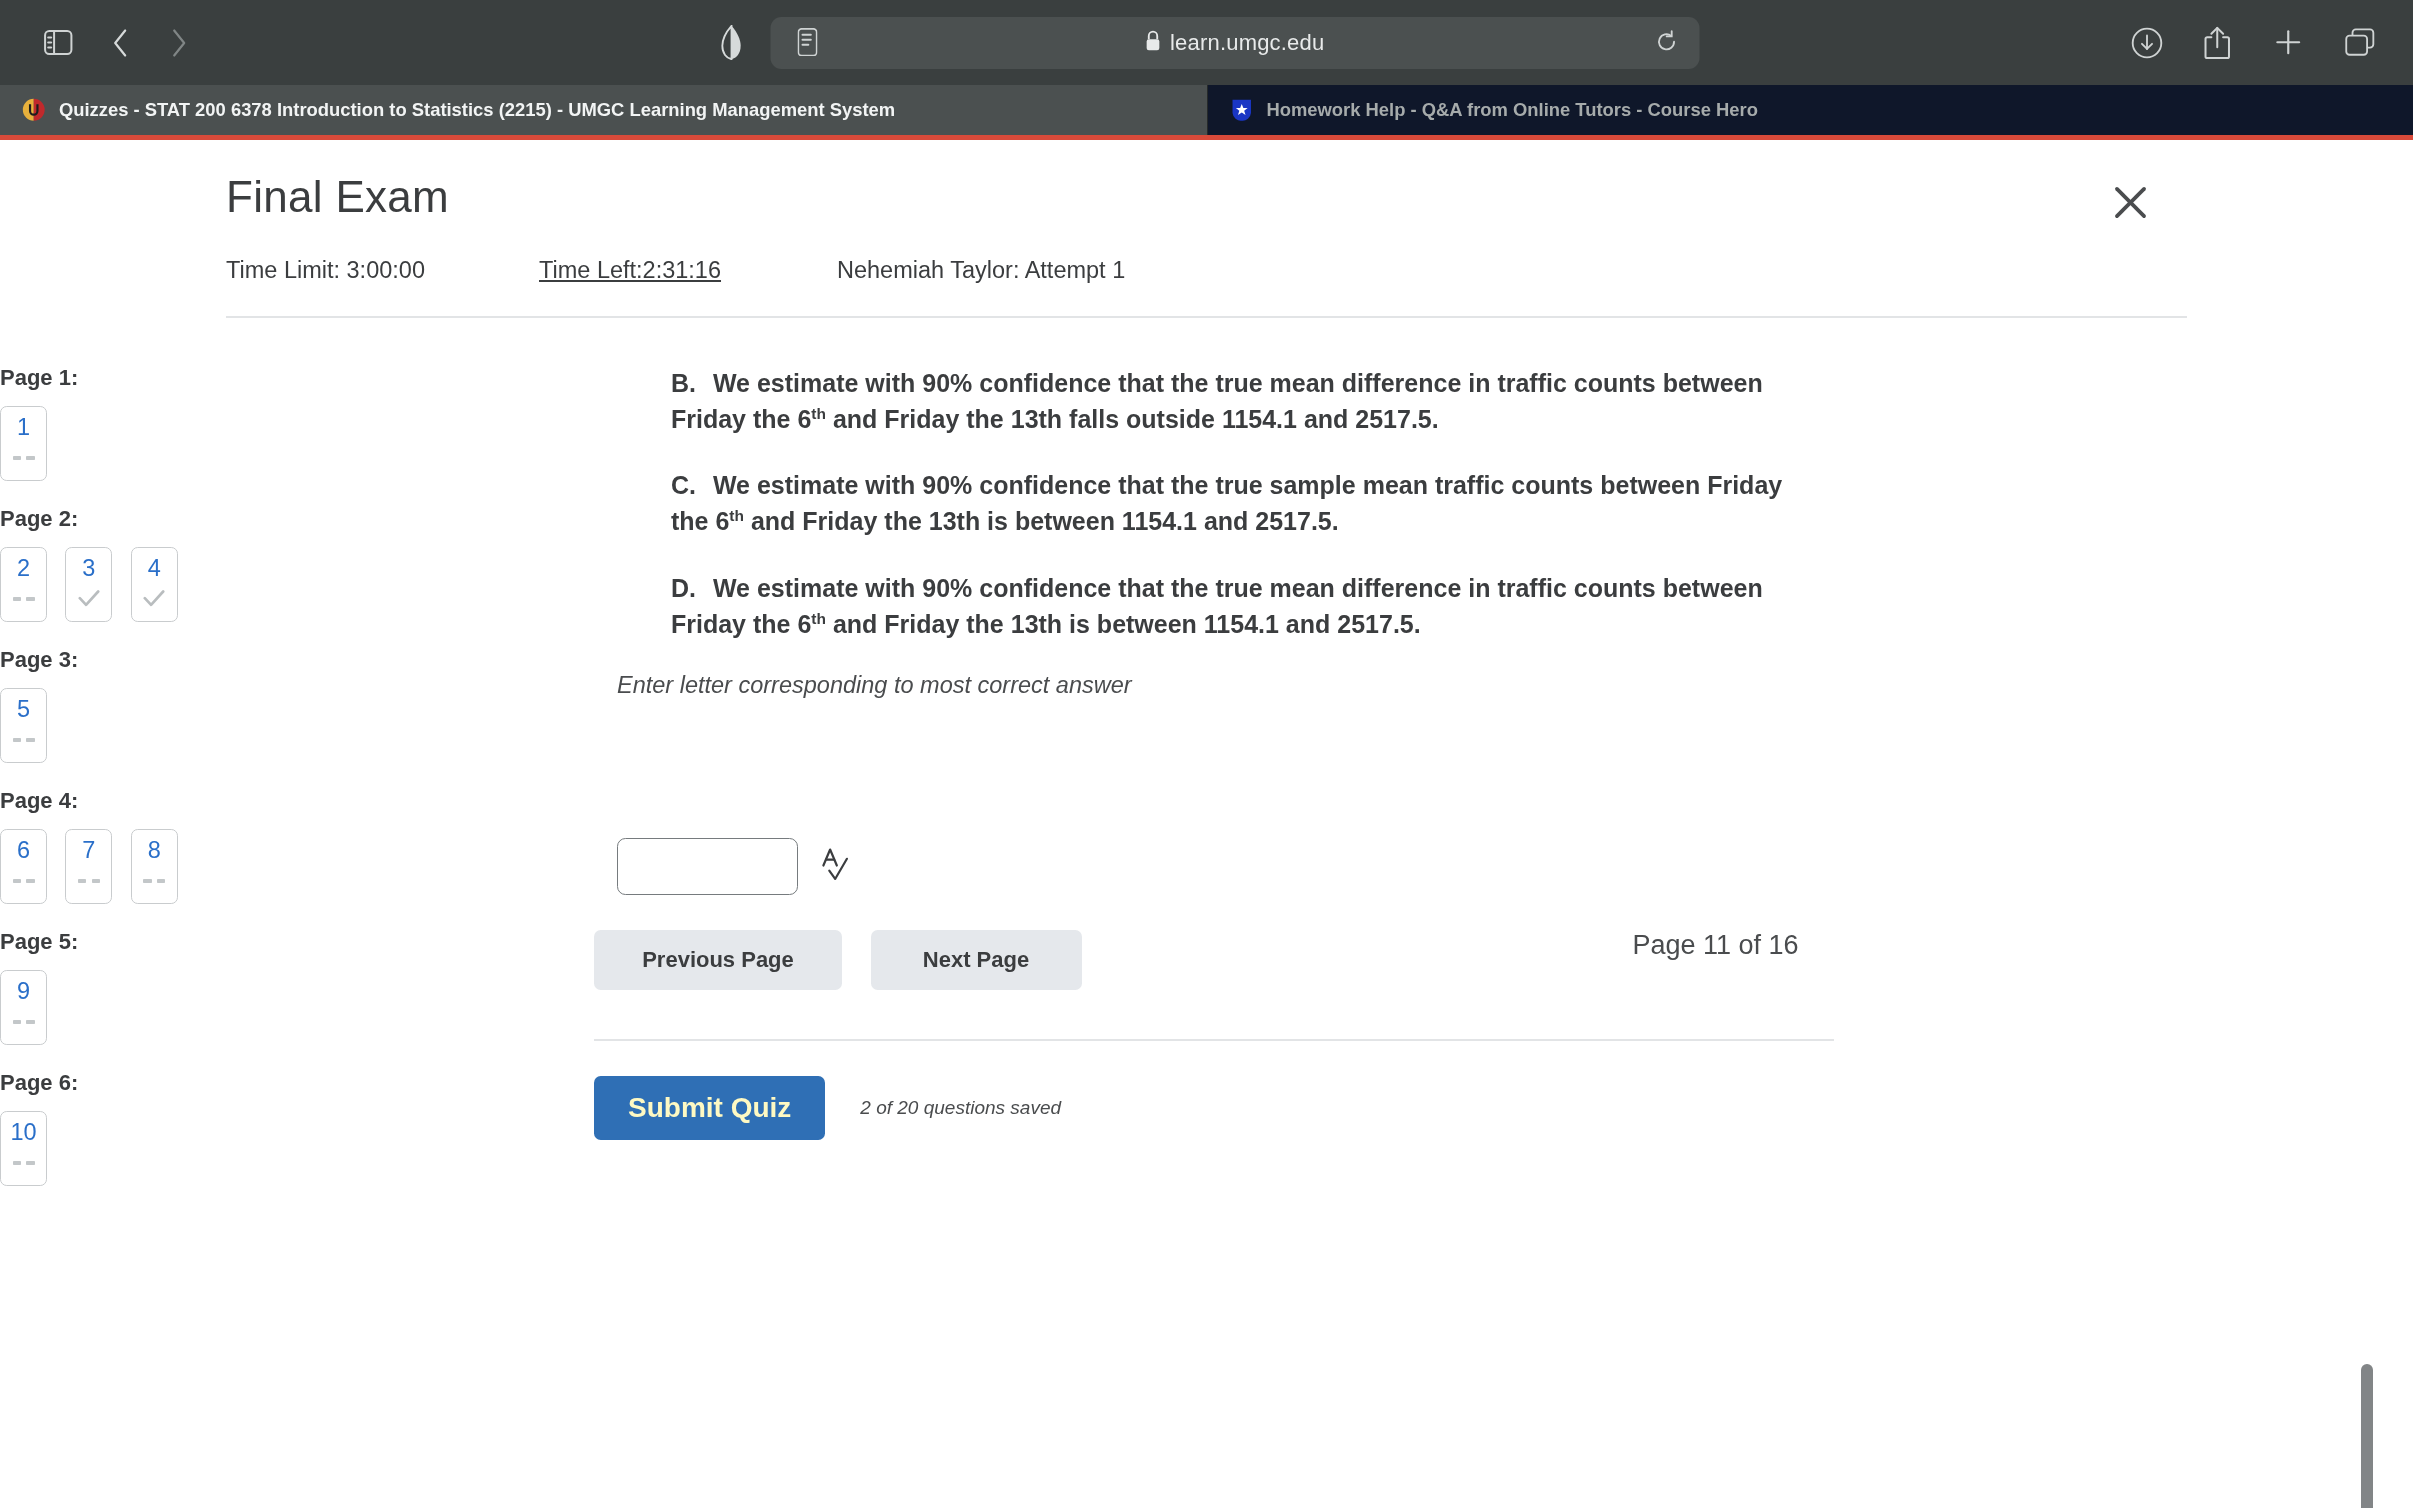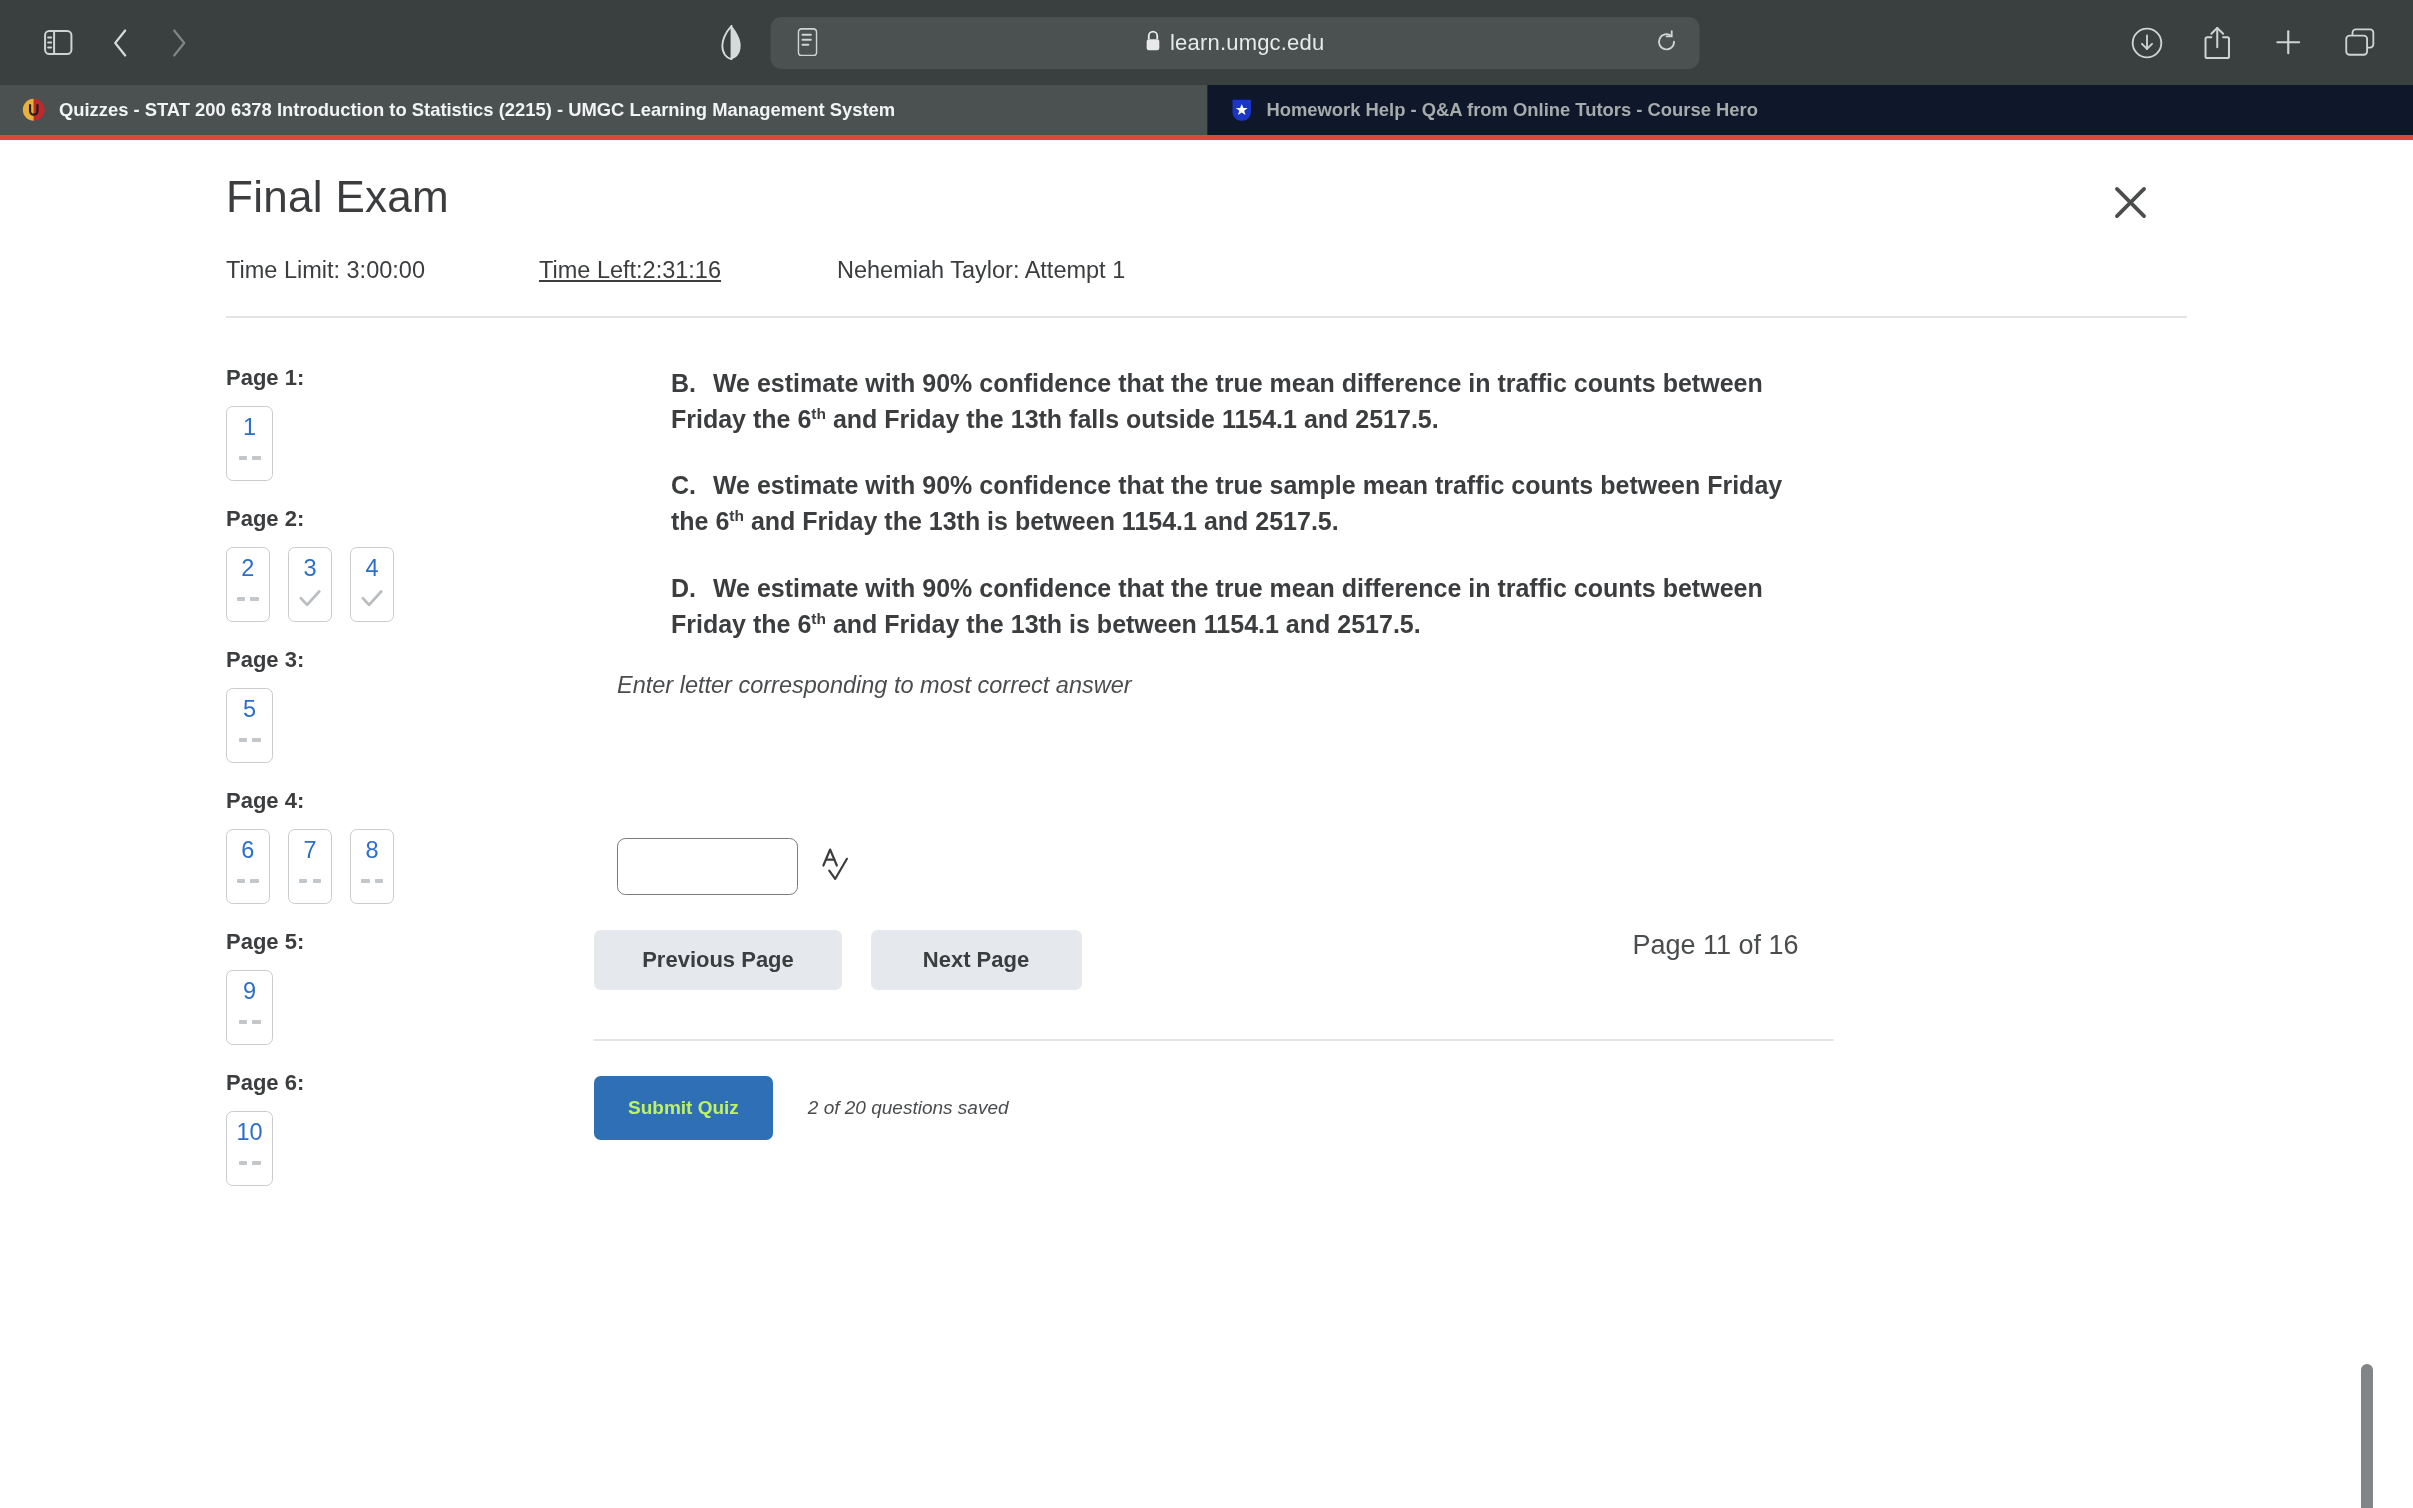--- a/index.html
+++ b/index.html
@@ -77,21 +77,21 @@
   #close-btn {
     position: absolute; top: 35px; right: 256px;
     width: 54px; height: 54px; color: #4a4c4e;
     display: flex; align-items: center; justify-content: center;
   }
   #header-rule { margin: 32px 226px 0 226px; height: 1.7px; background: #e2e4e6; }
 
   #body-cols { display: flex; padding-top: 47px; }
 
   
-  #qnav { width: 394px; padding-left: 226px; }
+  #qnav { width: 394px; }
   .page-label {
     font-size: 22px; font-weight: bold; color: #3b3d3f;
     margin-bottom: 15px; margin-top: 25px;
   }
   .page-label:first-child { margin-top: 0; }
   .q-row { display: flex; gap: 18.4px; }
   .q-box {
     width: 47px; height: 75px;
     border: 1.7px solid #c9ccce; border-radius: 6.7px;
     background: #fff;
@@ -144,22 +144,22 @@
   #next-page-button { width: 211px; margin-left: 28.5px; }
   #page-counter {
     margin-left: 551px; font-size: 27px; color: #4a4c4e; white-space: nowrap;
   }
 
   #footer-rule {
     margin: 49px 0 0 -77px; width: 1240px; height: 1.7px; background: #e2e4e6;
   }
   #footer-bar { margin-top: 35px; margin-left: -77px; display: flex; align-items: center; gap: 35px; }
   #submit-quiz-button {
-    background: #2f6fb5; color: #bef264; border: none; border-radius: 6.7px;
-    font-size: 19px; font-weight: bold; height: 64px; padding: 0 34px;
+    background: #2f6fb5; color: #fef9c3; border: none; border-radius: 6.7px;
+    font-size: 28px; font-weight: bold; height: 64px; padding: 0 34px;
     cursor: pointer; font-family: "Liberation Sans", sans-serif;
   }
   #saved-status { font-size: 19px; font-style: italic; color: #4a4c4e; }
 
   
   #page-scrollbar {
     position: absolute; right: 40px; top: 1224px;
     width: 11.7px; height: 233px;
     background: #828587; border-radius: 5.9px;
   }

